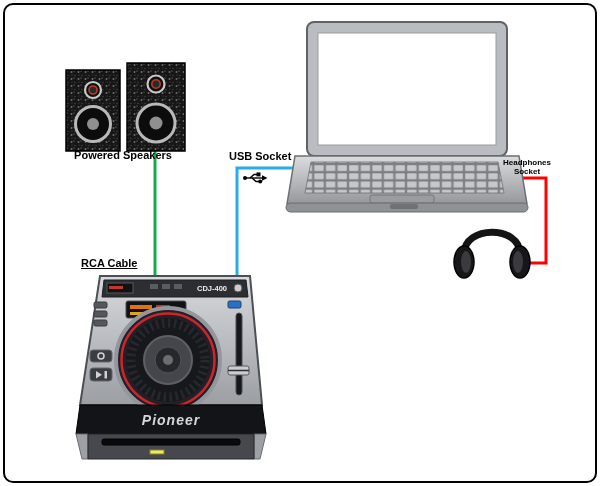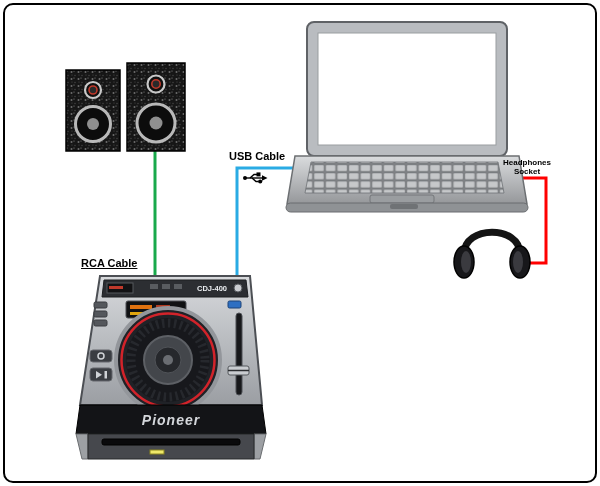--- a/index.html
+++ b/index.html
@@ -139,18 +139,19 @@
       <text x="171" y="425" text-anchor="middle" font-size="14" font-style="italic" font-weight="bold" letter-spacing="1" fill="#d4d7db">Pioneer</text>
 
       <polygon points="76,434 88,434 88,459 82,459" fill="#9da0a4" stroke="#6a6d70"></polygon>
       <polygon points="254,434 266,434 260,459 254,459" fill="#9da0a4" stroke="#6a6d70"></polygon>
       <polygon points="88,434 254,434 254,459 88,459" fill="#46484d" stroke="#26282b"></polygon>
       <rect x="102" y="439" width="138" height="6" rx="2" fill="#0a0a0c" stroke="#000"></rect>
       <rect x="150" y="450" width="14" height="4" fill="#efe96a" stroke="#8a8420"></rect>
     </g>
   </svg>
 
-  <div class="label lbl-usb">USB Cable</div>
+  <div class="label lbl-speakers">Powered Speakers</div>
+  <div class="label lbl-usb">USB Socket</div>
   <div class="label lbl-rca">RCA Cable</div>
   <div class="label lbl-phones">Headphones Socket</div>
 
   <div class="frame"></div>
 </div>
 
 </body></html>

